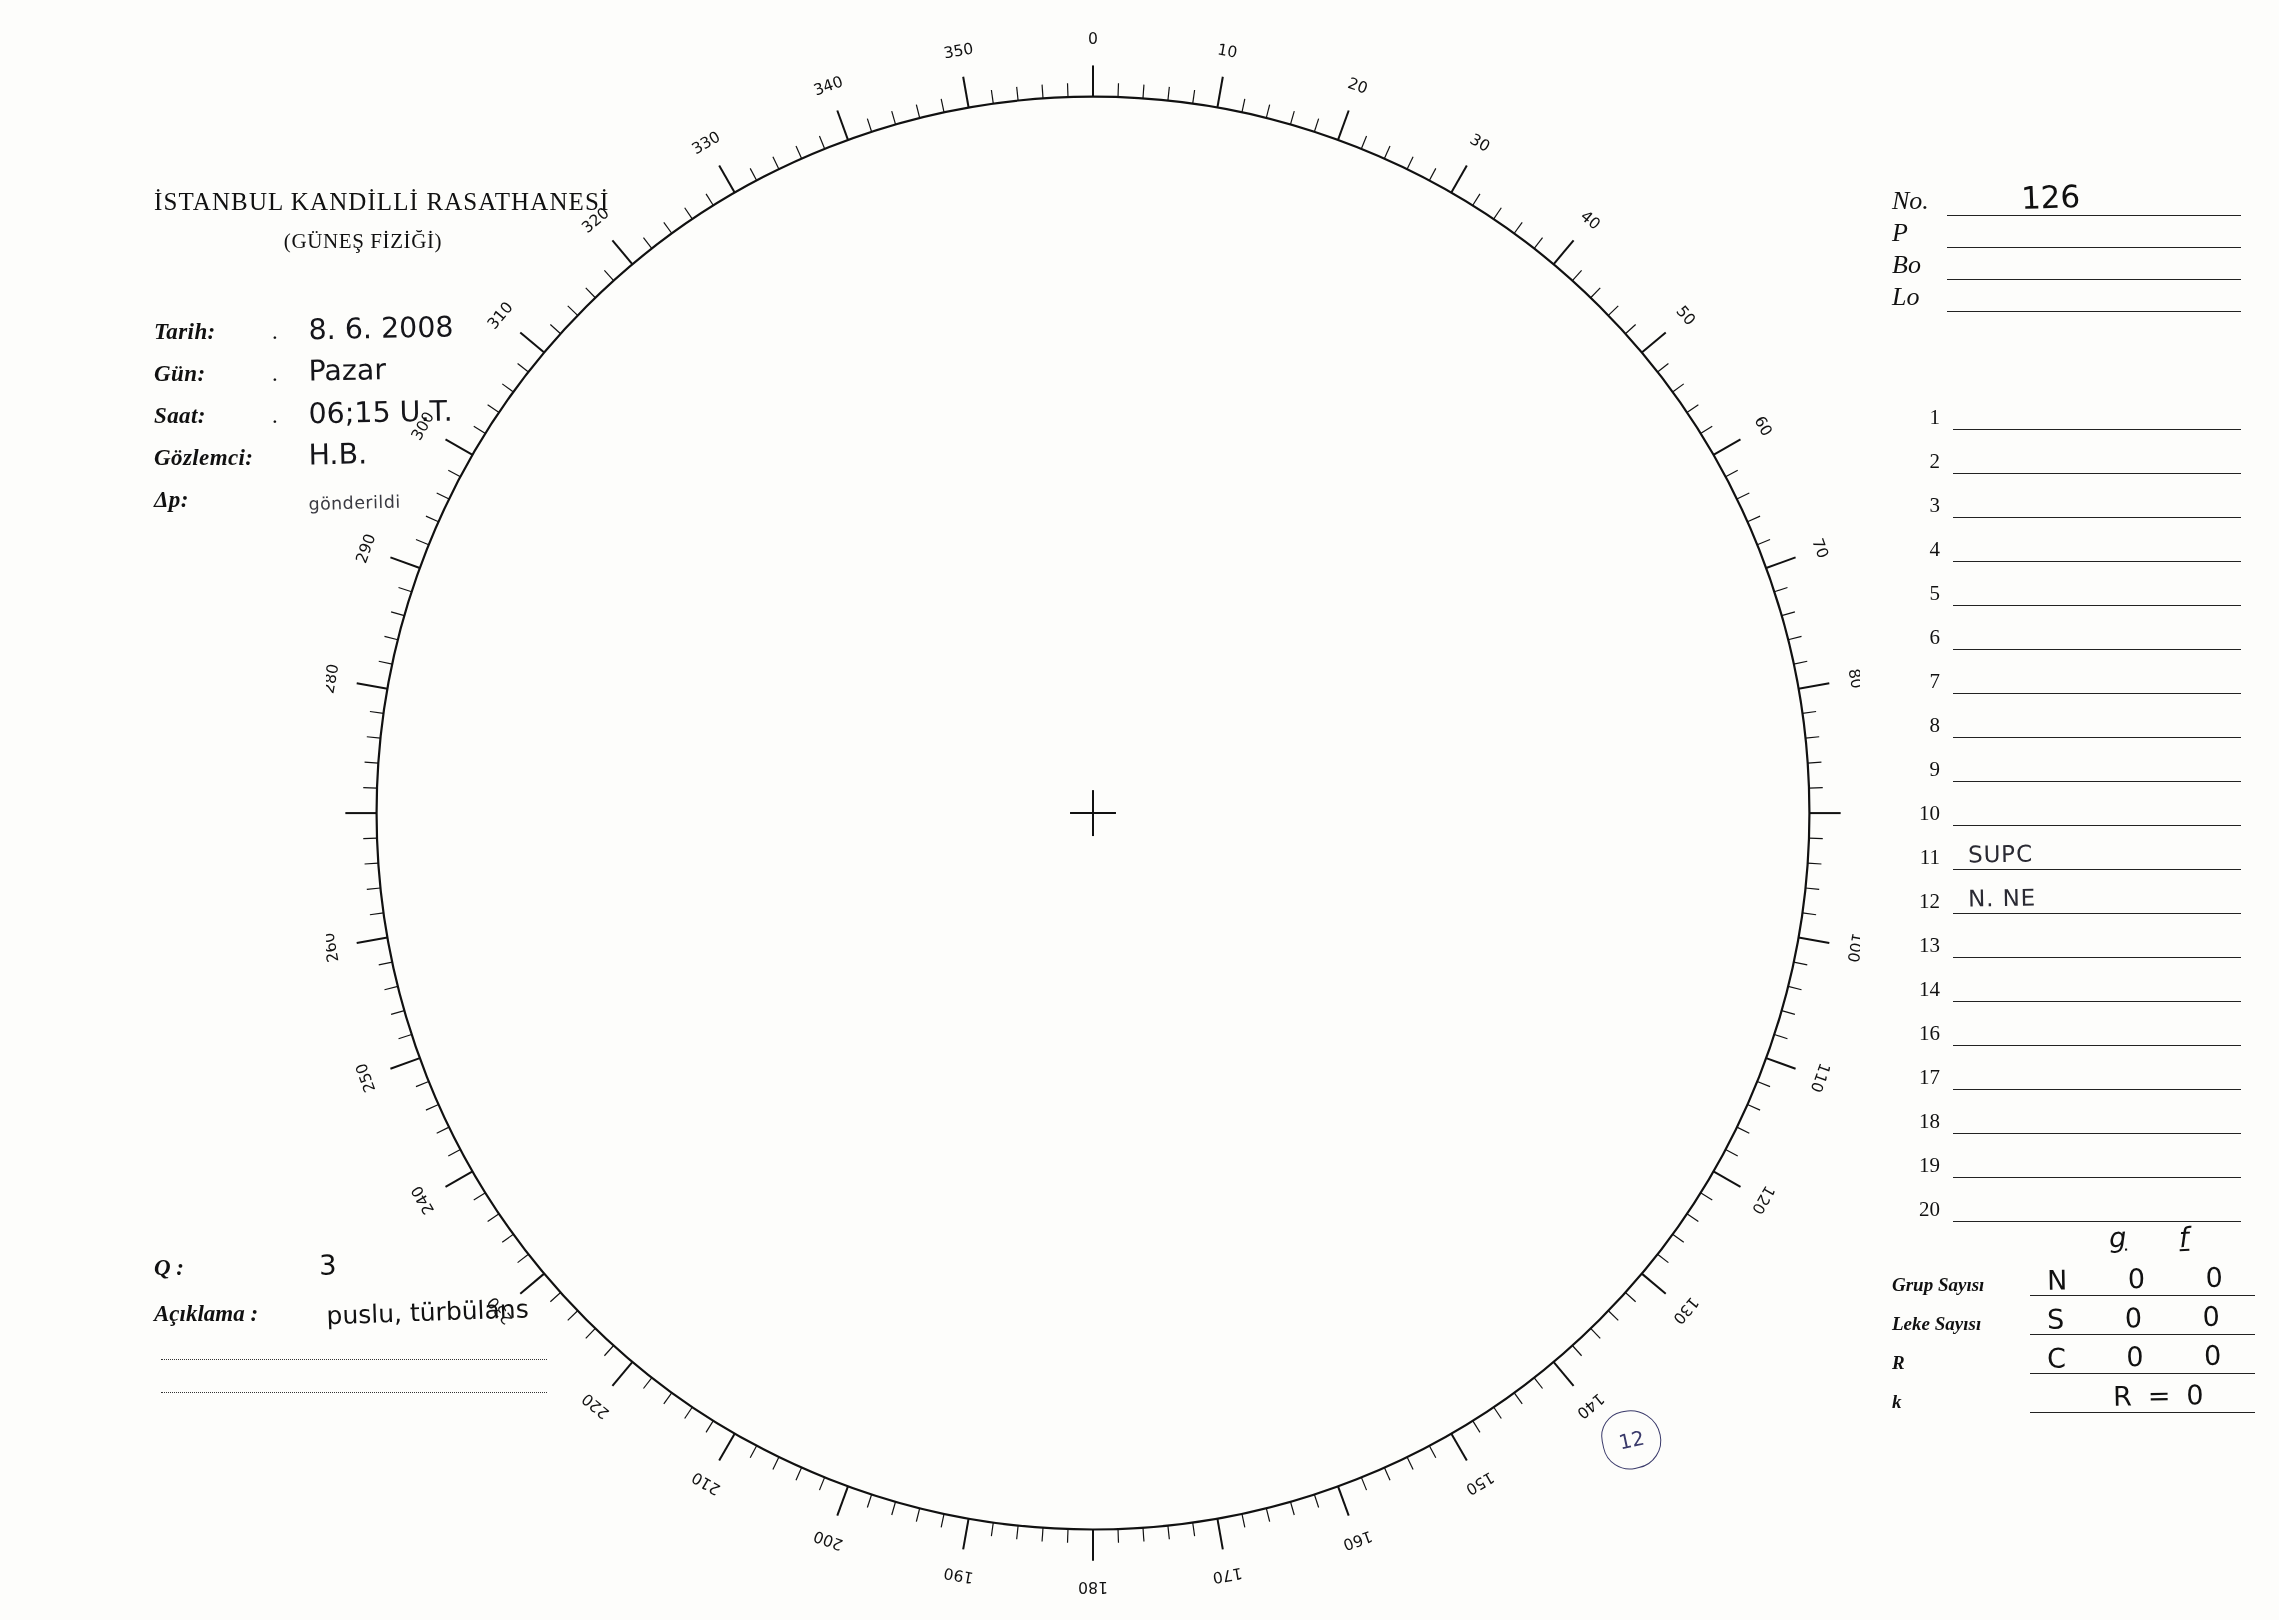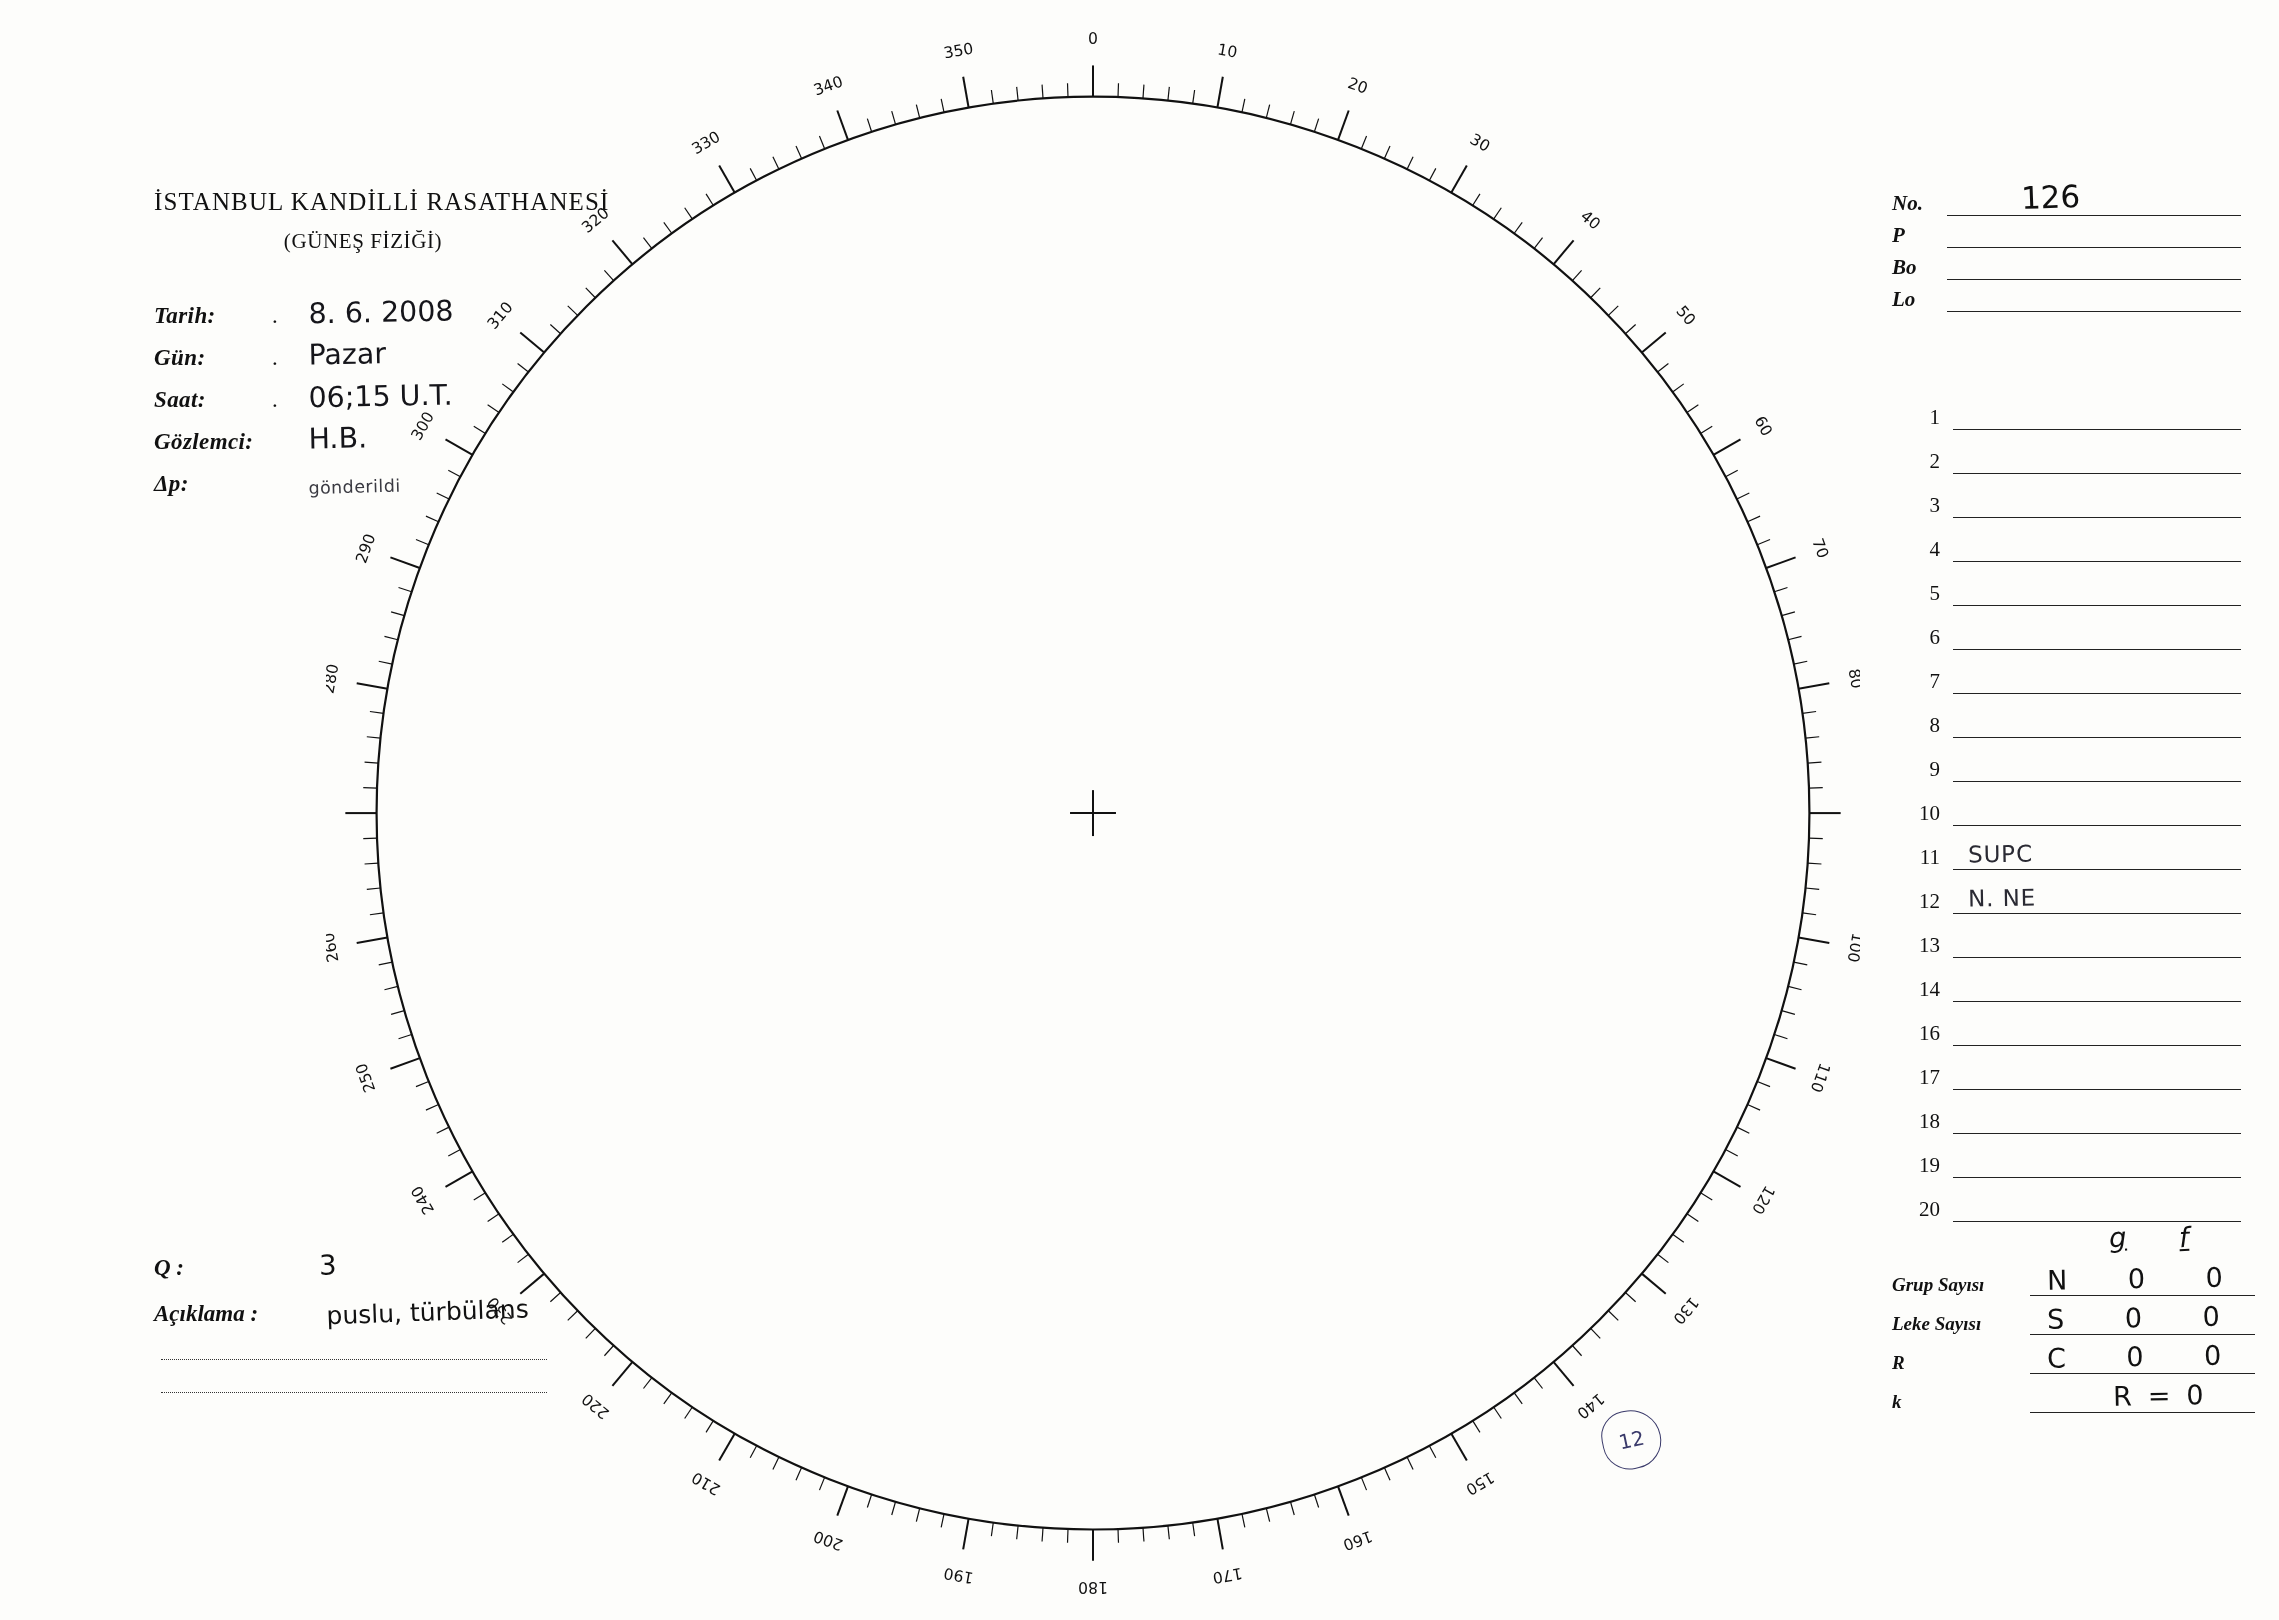--- a/index.html
+++ b/index.html
@@ -7,38 +7,38 @@
     width:2279px;height:1621px;position:relative;overflow:hidden;
     font-family:"Liberation Serif", serif;color:#111;
   }
   .sheet{position:absolute;left:0;top:0;width:2279px;height:1621px;background:#fdfdfb;}
 
   
   .hdr{position:absolute;left:154px;top:188px;width:478px;}
   .hdr .org{font-family:"Liberation Serif", serif;font-size:25px;letter-spacing:1.1px;font-weight:400;white-space:nowrap;}
   .hdr .sub{font-size:21px;text-align:center;margin-top:13px;letter-spacing:0.6px;width:418px;}
 
-  .fields{position:absolute;left:154px;top:287px;width:514px;}
+  .fields{position:absolute;left:154px;top:303px;width:514px;}
   .frow{display:flex;align-items:flex-end;height:42px;}
   .flabel{font-style:italic;font-weight:bold;font-size:23px;width:118px;letter-spacing:0.4px;}
   .fdots{font-size:23px;width:20px;}
   .fval{font-family:"DejaVu Sans", sans-serif;font-size:28.5px;padding-left:16.5px;transform:rotate(-1.1deg);color:#15151a;}
   .fval.small{font-size:17.4px;color:#3a3a42;letter-spacing:0.5px;transform:rotate(-1.6deg);}
 
   .qblock{position:absolute;left:154px;top:1235px;width:588px;}
   .qrow{display:flex;align-items:flex-end;height:46px;}
   .qlabel{font-style:italic;font-weight:bold;font-size:23px;width:110px;}
   .qval{font-family:"DejaVu Sans", sans-serif;font-size:27.5px;padding-left:55px;transform:rotate(-1deg);}
   .qval2{font-family:"DejaVu Sans", sans-serif;font-size:25px;padding-left:16.5px;transform:rotate(-2deg);}
   .qline{width:386px;border-bottom:1.4px dotted #333;height:0.9px;margin-top:31px;margin-left:7.3px;}
 
   
   .rpanel{position:absolute;left:1892px;top:184px;width:349px;}
   .rrow{display:flex;align-items:flex-end;height:32px;}
-  .rlab{font-style:italic;font-weight:bold;font-size:21px;width:55px;}
+  .rlab{font-style:italic;font-weight:normal;font-size:26px;width:55px;}
   .rline{flex:1;border-bottom:1.5px solid #222;height:22px;}
   .rval{position:absolute;font-family:"DejaVu Sans", sans-serif;font-size:31px;transform:rotate(-2deg);}
 
   .numlist{position:absolute;left:1892px;top:386px;width:349px;}
   .nrow{display:flex;align-items:flex-end;height:44px;}
   .nnum{font-size:21px;width:48px;text-align:right;padding-right:13px;font-family:"Liberation Serif",serif;}
   .nline{flex:1;border-bottom:1.5px solid #222;height:27.5px;position:relative;}
   .nwrite{position:absolute;left:14.7px;bottom:1.8px;font-family:"DejaVu Sans",sans-serif;font-size:23px;color:#2a2a33;transform:rotate(-1deg);letter-spacing:0.9px;}
 
   .bottomright{position:absolute;left:1892px;top:1221px;width:363px;}

